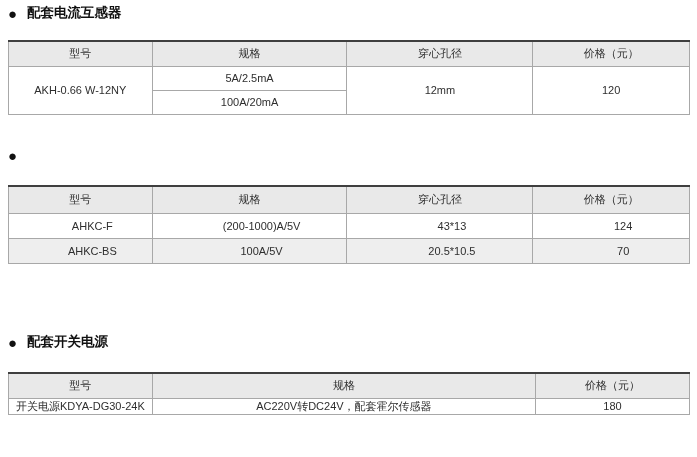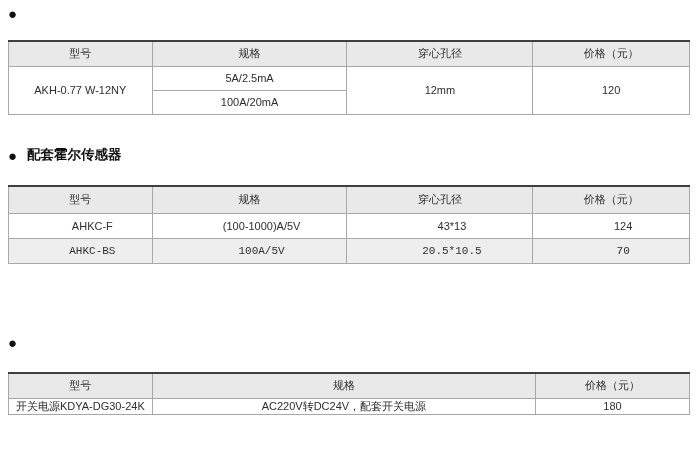--- a/index.html
+++ b/index.html
@@ -35,21 +35,21 @@
   }
   .spec-table th, .spec-table td {
     border: 1px solid var(--grid_border, #a8a8a8);
     text-align: center; vertical-align: middle;
     padding: 0 4px;
     font-weight: normal;
     white-space: nowrap;
     overflow: hidden;
   }
   .spec-table th { background: var(--header_bg, #e9e9e9); }
-  .spec-table tr.alt td { background: var(--alt_row_bg, #eeeeee); font-family: Liberation Mono, monospace; }
+  .spec-table tr.alt td { background: var(--alt_row_bg, #eeeeee); }
 
   
   .t1 { top: 40px; }
   .t1 th { height: 25px; }
   .t1 td { height: 24px; }
   .t1 .c1 { width: 21.1%; } .t1 .c2 { width: 28.6%; }
   .t1 .c3 { width: 27.3%; } .t1 .c4 { width: 23.0%; }
 
   
   .t2 { top: 185px; }
@@ -68,105 +68,106 @@
   .title-2 { top: 147px; }
   .title-3 { top: 334px; }
 </style>
 </head>
 <body>
 
 <div class="page">
 
   <div class="section-title title-1">
     <span class="bullet">●</span>
+    <span>配套电流互感器</span>
   </div>
 
   <table class="spec-table t1">
     <colgroup>
         <col class="c1">
         <col class="c2">
         <col class="c3">
         <col class="c4">
       </colgroup>
     <thead>
       <tr>
         <th>型号</th>
         <th>规格</th>
         <th>穿心孔径</th>
         <th>价格（元）</th>
       </tr>
     </thead>
     <tbody>
       <tr>
-        <td rowspan="2">AKH-0.77 W-12NY</td>
+        <td rowspan="2">AKH-0.66 W-12NY</td>
         <td>5A/2.5mA</td>
         <td rowspan="2">12mm</td>
         <td rowspan="2">120</td>
       </tr>
       <tr>
         <td>100A/20mA</td>
       </tr>
     </tbody>
   </table>
 
   <div class="section-title title-2">
     <span class="bullet">●</span>
-    <span>配套霍尔传感器</span>
   </div>
 
   <table class="spec-table t2">
     <colgroup>
         <col class="c1">
         <col class="c2">
         <col class="c3">
         <col class="c4">
       </colgroup>
     <thead>
       <tr>
         <th>型号</th>
         <th>规格</th>
         <th>穿心孔径</th>
         <th>价格（元）</th>
       </tr>
     </thead>
     <tbody>
       <tr>
         <td>AHKC-F</td>
-        <td>(100-1000)A/5V</td>
+        <td>(200-1000)A/5V</td>
         <td>43*13</td>
         <td>124</td>
       </tr>
       <tr class="alt">
         <td>AHKC-BS</td>
         <td>100A/5V</td>
         <td>20.5*10.5</td>
         <td>70</td>
       </tr>
     </tbody>
   </table>
 
   <div class="section-title title-3">
     <span class="bullet">●</span>
+    <span>配套开关电源</span>
   </div>
 
   <table class="spec-table t3">
     <colgroup>
         <col class="c1">
         <col class="c2">
         <col class="c3">
       </colgroup>
     <thead>
       <tr>
         <th>型号</th>
         <th>规格</th>
         <th>价格（元）</th>
       </tr>
     </thead>
     <tbody>
       <tr>
         <td>开关电源KDYA-DG30-24K</td>
-        <td>AC220V转DC24V，配套开关电源</td>
+        <td>AC220V转DC24V，配套霍尔传感器</td>
         <td>180</td>
       </tr>
     </tbody>
   </table>
 
 </div>
 
 </body></html>

